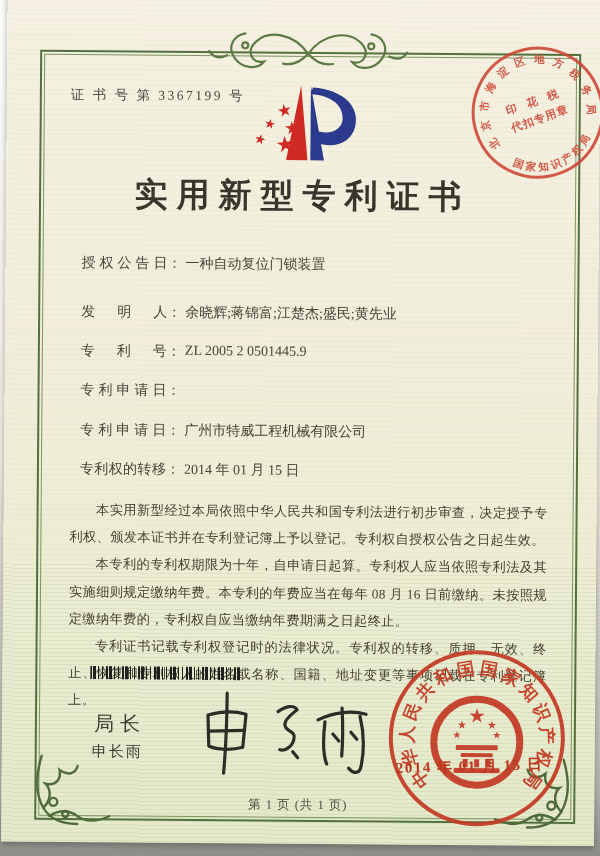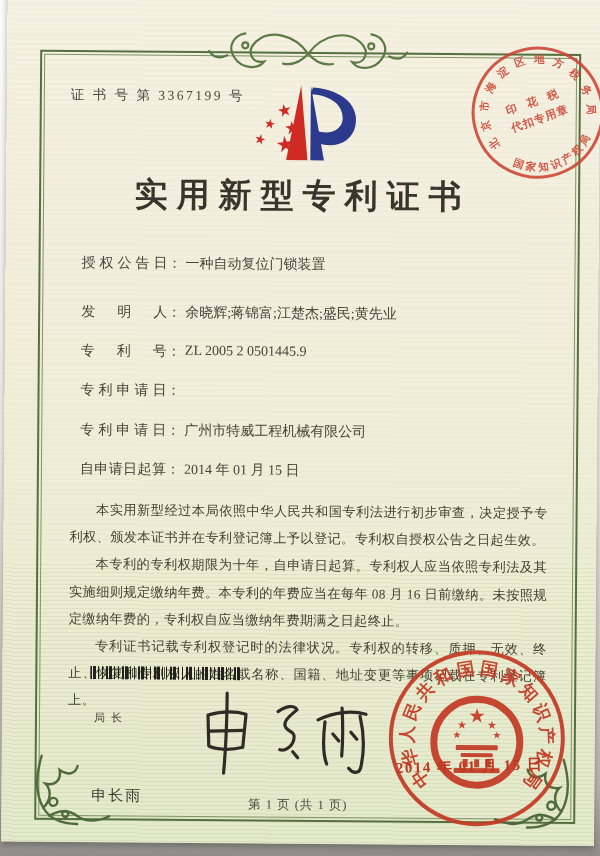--- a/index.html
+++ b/index.html
@@ -46,22 +46,22 @@
   .field-row{display:flex;margin-bottom:21px;white-space:nowrap;}
   .field-row:nth-child(1){margin-bottom:31px;}
   .field-row:nth-child(4){margin-bottom:22px;}
   .f-label{display:inline-block;width:86px;text-align:justify;text-align-last:justify;}
   .f-colon{margin-right:4px;}
   .bodytext{position:absolute;left:66px;top:502px;width:478px;font-size:13.2px;
     line-height:2.06;color:#454132;text-align:justify;letter-spacing:.4px;}
   .bodytext p{margin:0;text-indent:2em;}
   .barcode{position:absolute;left:88px;top:672px;width:152px;height:13px;
     background:repeating-linear-gradient(90deg,#20201e 0 2px,transparent 2px 3px,#20201e 3px 6px,transparent 6px 8px,#20201e 8px 9px,transparent 9px 12px,#20201e 12px 13px,transparent 13px 16px);}
-  .sig-title{position:absolute;left:92px;top:716px;font-size:11px;letter-spacing:6px;color:#3c3b32;}
-  .sig-name{position:absolute;left:90px;top:748px;font-size:15px;letter-spacing:2px;color:#3c3b32;margin-top:44px;}
+  .sig-title{position:absolute;left:92px;top:716px;font-size:20px;letter-spacing:6px;color:#3c3b32;}
+  .sig-name{position:absolute;left:90px;top:748px;font-size:15px;letter-spacing:2px;color:#3c3b32;}
   .sig-graphic{position:absolute;left:192px;top:692px;width:180px;height:92px;}
   .seal{position:absolute;left:384px;top:650px;width:182px;height:182px;opacity:.92;}
   .seal-circle{position:absolute;inset:3px;border:4.5px solid #c43a24;border-radius:50%;}
   .seal-emblem{position:absolute;left:41px;top:42px;width:100px;height:104px;}
   .seal-date{position:absolute;left:378px;top:760px;width:180px;text-align:center;
     font-size:15px;font-weight:bold;color:#bd3620;letter-spacing:1.5px;transform:rotate(-2deg);z-index:5;}
   .footer{position:absolute;left:0;right:0;top:801px;text-align:center;font-size:12.5px;
     letter-spacing:1px;color:#4a4a3e;}
   .orn-top{position:absolute;left:190px;top:26px;width:222px;height:60px;}
   .orn-corner{position:absolute;width:82px;height:78px;}
@@ -175,21 +175,21 @@
     <div class="field-row">
       <span class="f-label">专利申请日</span>
         <span class="f-colon">：</span>
     </div>
     <div class="field-row">
       <span class="f-label">专利申请日</span>
         <span class="f-colon">：</span>
         <span>广州市特威工程机械有限公司</span>
     </div>
     <div class="field-row">
-      <span class="f-label">自申请日起算</span>
+      <span class="f-label">专利权的转移</span>
         <span class="f-colon">：</span>
         <span>2014 年 01 月 15 日</span>
     </div>
   </div>
 
   <div class="bodytext">
     <p>本实用新型经过本局依照中华人民共和国专利法进行初步审查，决定授予专利权、颁发本证书并在专利登记簿上予以登记。专利权自授权公告之日起生效。</p>
     <p>本专利的专利权期限为十年，自申请日起算。专利权人应当依照专利法及其实施细则规定缴纳年费。本专利的年费应当在每年 08 月 16 日前缴纳。未按照规定缴纳年费的，专利权自应当缴纳年费期满之日起终止。</p>
     <p>专利证书记载专利权登记时的法律状况。专利权的转移、质押、无效、终止、恢复和专利权人的姓名或名称、国籍、地址变更等事项记载在专利登记簿上。</p>
   </div>

